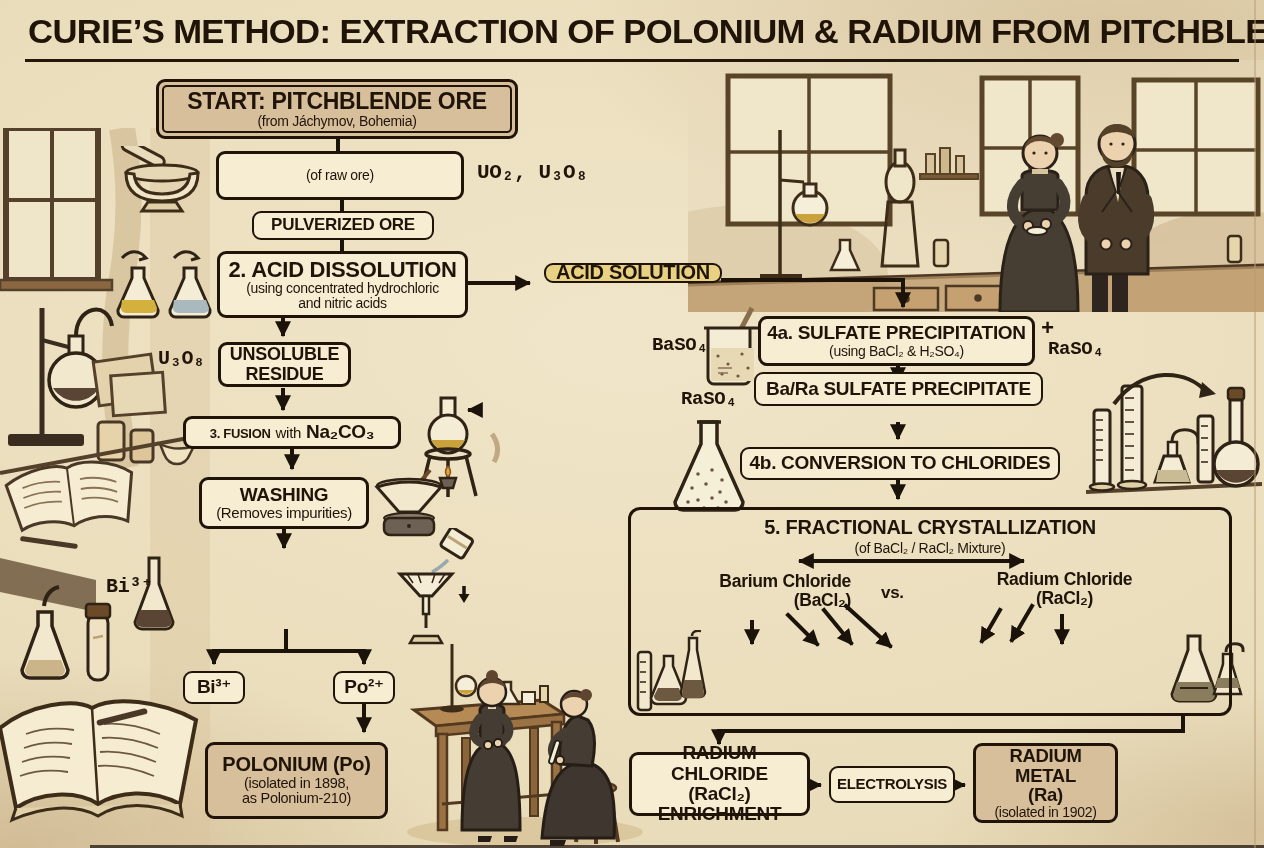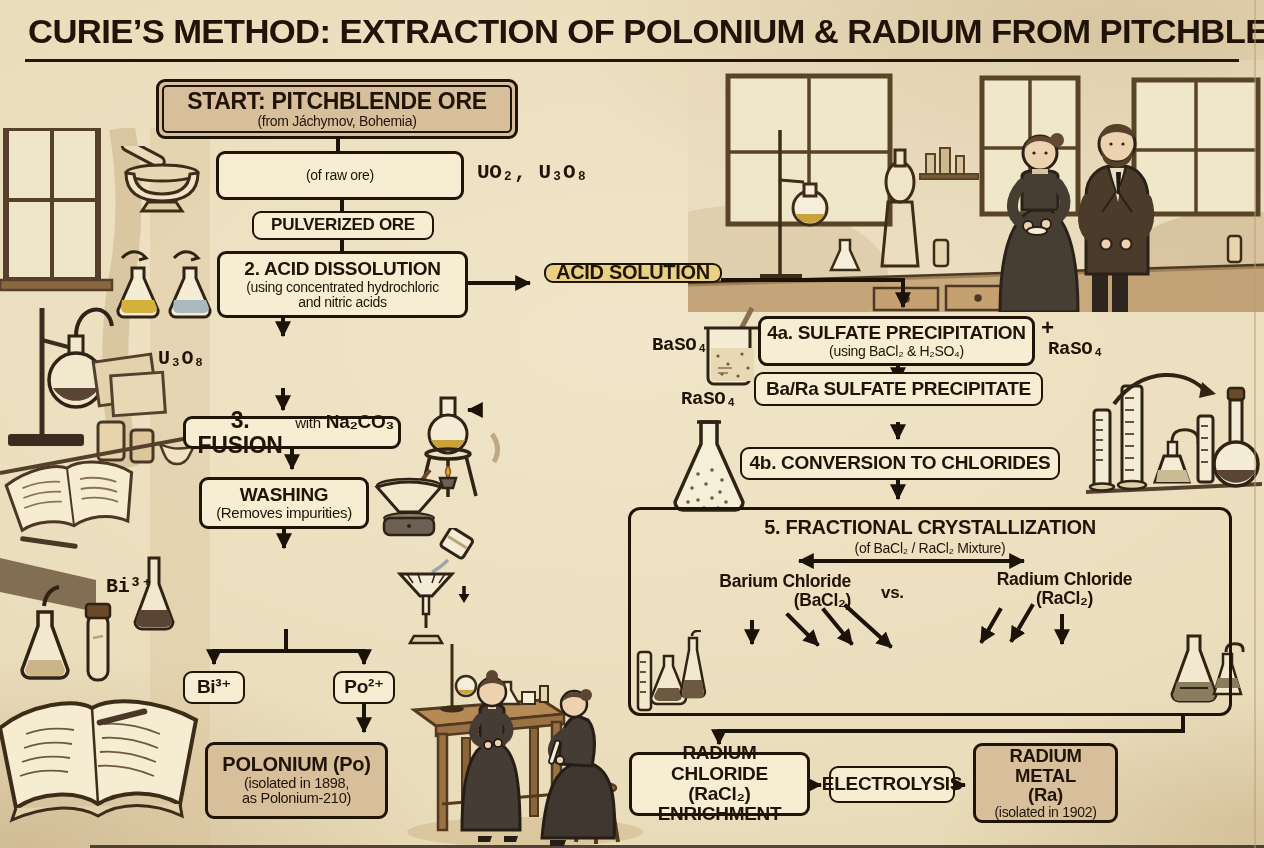--- a/index.html
+++ b/index.html
@@ -411,30 +411,34 @@
   <div class="b" style="left:216px;top:151px;width:248px;height:49px">
     <div class="s" style="font-size:14px">(of raw ore)</div>
   </div>
   <div class="lbl" style="left:477px;top:161px;font-size:21px">UO₂, U₃O₈</div>
 
   <div class="b" style="left:252px;top:211px;width:182px;height:29px;border-width:2.5px">
     <div class="t" style="font-size:17px">PULVERIZED ORE</div>
   </div>
 
   <div class="b" style="left:217px;top:251px;width:251px;height:67px">
-    <div class="t" style="font-size:19px">2. ACID DISSOLUTION</div>
+    <div class="t" style="font-size:22px">2. ACID DISSOLUTION</div>
     <div class="s" style="font-size:14px">(using concentrated hydrochloric</div>
     <div class="s" style="font-size:14px">and nitric acids</div>
   </div>
 
   <div class="lbl" style="left:158px;top:347px;font-size:20px">U₃O₈</div>
+  <div class="b" style="left:218px;top:342px;width:133px;height:45px">
+    <div class="t" style="font-size:18px">UNSOLUBLE</div>
+    <div class="t" style="font-size:18px">RESIDUE</div>
+  </div>
 
   <div class="b" style="left:183px;top:416px;width:218px;height:33px">
     <div style="display:flex;gap:5px;align-items:baseline">
-      <span class="t" style="font-size:23px">3. FUSION</span>
+      <span class="t" style="font-size:13px">3. FUSION</span>
       <span class="s" style="font-size:15px">with</span>
       <span class="t" style="font-size:19px">Na₂CO₃</span>
     </div>
   </div>
 
   <div class="b" style="left:199px;top:477px;width:170px;height:52px">
     <div class="t" style="font-size:19px">WASHING</div>
     <div class="s" style="font-size:15px">(Removes impurities)</div>
   </div>
 
@@ -488,21 +492,21 @@
       <div class="t" style="font-size:17.5px">(RaCl₂)</div>
     </div>
   </div>
 
   <div class="b" style="left:629px;top:752px;width:181px;height:64px">
     <div class="t" style="font-size:19px">RADIUM CHLORIDE</div>
     <div class="t" style="font-size:19px">(RaCl₂) ENRICHMENT</div>
   </div>
 
   <div class="b" style="left:829px;top:766px;width:126px;height:37px;border-width:2.5px">
-    <div class="t" style="font-size:19px">ELECTROLYSIS</div>
+    <div class="t" style="font-size:15px">ELECTROLYSIS</div>
   </div>
 
   <div class="b tan" style="left:973px;top:743px;width:145px;height:80px">
     <div class="t" style="font-size:18.5px">RADIUM METAL</div>
     <div class="t" style="font-size:18.5px">(Ra)</div>
     <div class="s" style="font-size:14px">(isolated in 1902)</div>
   </div>
 
   <div class="edge-bottom"></div>
   <div class="edge-right"></div>

